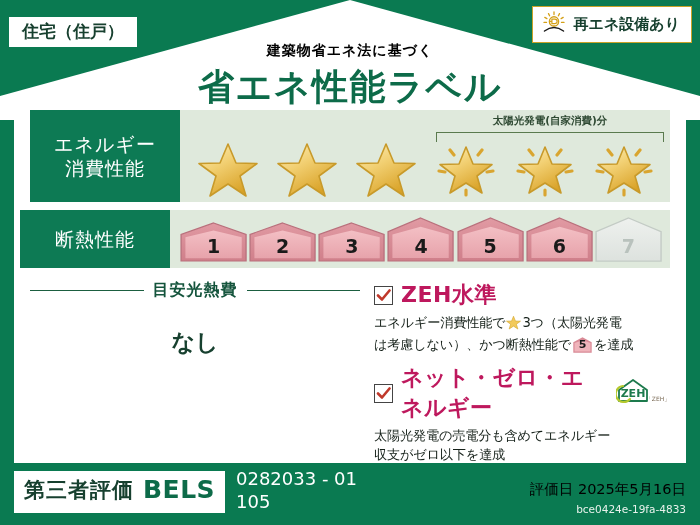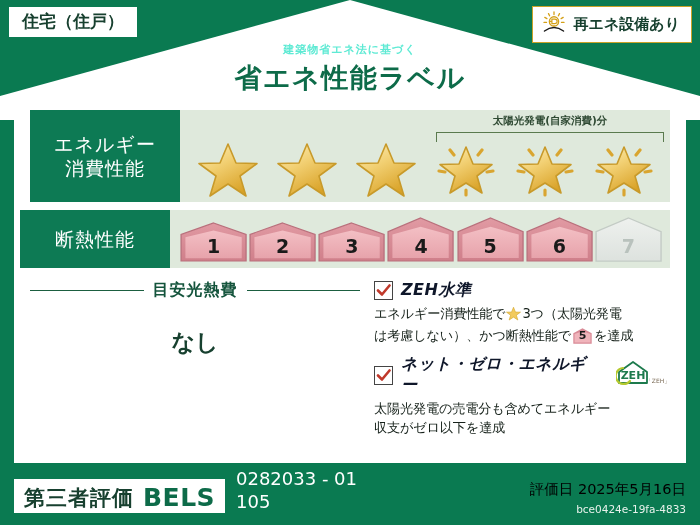--- a/index.html
+++ b/index.html
@@ -15,42 +15,42 @@
   #label-root { position:absolute; inset:0; background:#0a7a51; }
 
   .roof-white {
     position:absolute; left:0; top:0; width:700px; height:120px;
     overflow:hidden; pointer-events:none;
   }
   .roof-white svg { display:block; }
 
   
   .tag-housing {
-    position:absolute; left:8px; top:6px;
+    position:absolute; left:8px; top:16px;
     background:#ffffff; border:1px solid #0a7a51;
     padding:5px 13px 6px;
     font-size:17px; font-weight:bold; color:#17402f;
     letter-spacing:0px; line-height:1.1; z-index:8;
   }
 
   
   .tag-renew {
     position:absolute; right:8px; top:6px;
     background:#ffffff; border:1px solid #c9a227;
     padding:4px 11px 5px 8px;
     display:flex; align-items:center; gap:7px;
     z-index:8;
   }
   .tag-renew .txt { font-size:15px; font-weight:bold; color:#17402f; }
 
   
   .heading { position:absolute; left:0; right:0; top:42px; text-align:center; z-index:6; }
-  .heading .sub { font-size:11px; font-weight:bold; color:#5eead4; letter-spacing:1px; }
+  .heading .sub { font-size:14px; font-weight:bold; color:#000000; letter-spacing:1px; }
   .heading .main {
-    font-size:27px; font-weight:bold; color:#0d6b49;
+    font-size:36px; font-weight:bold; color:#0d6b49;
     letter-spacing:1.5px; margin-top:3px;
   }
 
   
   .card {
     position:absolute; left:14px; top:100px; right:14px; bottom:62px;
     background:#ffffff; z-index:5;
   }
 
   
@@ -105,39 +105,39 @@
   .cost-value { text-align:center; font-size:23px; font-weight:bold; color:#17402f; margin-top:26px; }
 
   
   .check-item { margin-bottom:2px; }
   .check-head { display:flex; align-items:center; gap:8px; }
   .chk-box {
     width:19px; height:19px; flex:0 0 19px;
     border:1.5px solid #444; background:#fff; position:relative;
   }
   .chk-box svg { position:absolute; left:1px; top:1px; }
-  .check-title { font-size:16px; font-weight:bold; color:#0f172a; letter-spacing:0.5px;font-style:italic; }
+  .check-title { font-size:22px; font-weight:bold; color:#be185d; letter-spacing:0.5px; }
   .check-desc {
     font-size:13.2px; color:#16211a; line-height:1.42;
     margin:4px 0 0 0; letter-spacing:-0.2px;
   }
   .inline-star { display:inline-block; vertical-align:-3px; margin:0 1px; }
   .inline-grade { display:inline-block; vertical-align:-4px; margin:0 2px; position:relative; width:19px; height:16px; }
   .inline-grade svg { position:absolute; left:0; top:0; }
   .inline-grade span {
     position:absolute; left:0; right:0; bottom:0px; text-align:center;
     font-size:11px; font-weight:bold; color:#1a1a1a;
   }
   .zeh-logo { display:inline-block; vertical-align:-7px; margin-left:20px; }
 
   
   .footer { position:absolute; left:0; right:0; bottom:0; height:62px; z-index:6; }
   .bels-plate {
     position:absolute; left:14px; bottom:12px;
-    background:#ffffff; padding:4px 10px 1px;
+    background:#ffffff; padding:4px 10px 9px;
     display:flex; align-items:center; gap:9px;
   }
   .bels-plate .jp { font-size:21px; font-weight:bold; color:#17402f; letter-spacing:1px; }
   .bels-plate .en { font-size:25px; font-weight:bold; color:#0d6b49; letter-spacing:0.5px; }
   .bels-no {
     position:absolute; left:236px; bottom:12px;
     font-size:18px; color:#ffffff; line-height:1.25; font-weight:500;
   }
   .eval-date {
     position:absolute; right:14px; bottom:26px;

